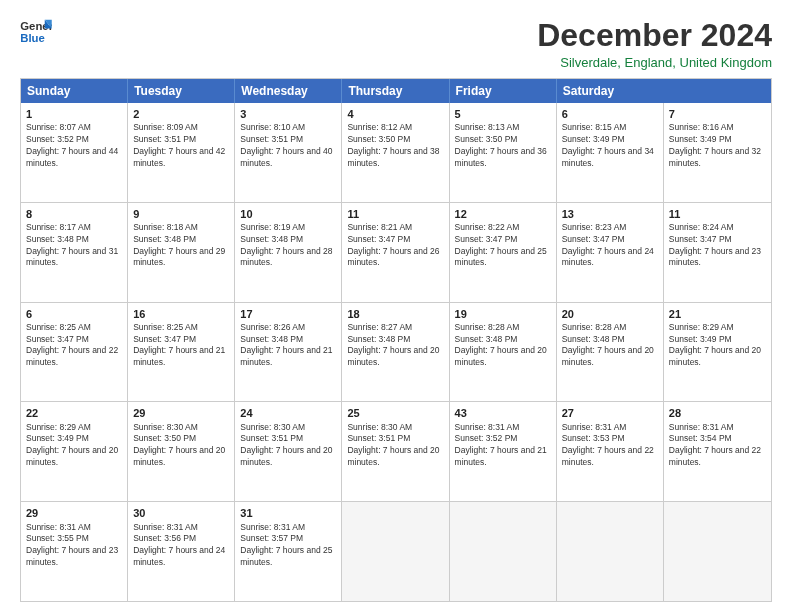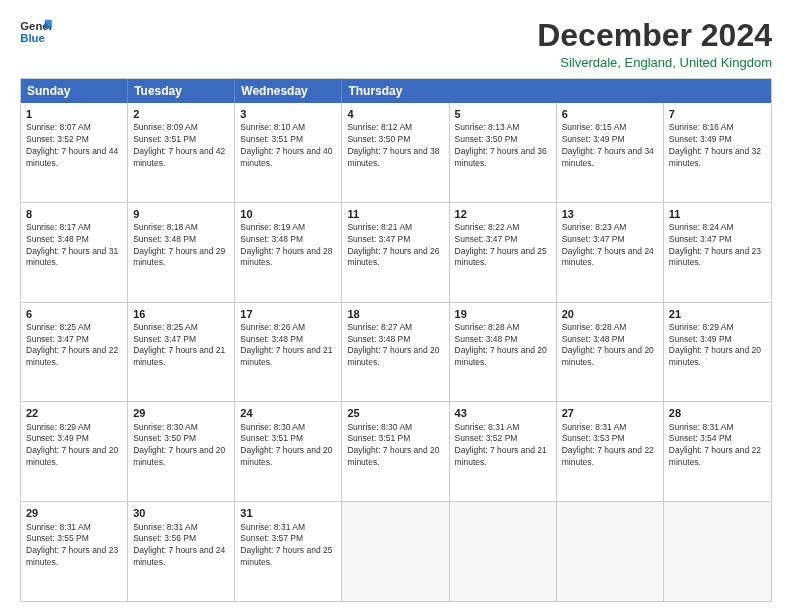--- a/index.html
+++ b/index.html
@@ -122,20 +122,22 @@
       <div class="subtitle">Silverdale, England, United Kingdom</div>
     </div>
   </div>
 
   <div class="calendar">
     <div class="cal-header">
       <div class="cal-header-cell">Sunday</div>
       <div class="cal-header-cell">Tuesday</div>
       <div class="cal-header-cell">Wednesday</div>
       <div class="cal-header-cell">Thursday</div>
+      <div class="cal-header-cell">Friday</div>
+      <div class="cal-header-cell">Saturday</div>
     </div>
     <div class="cal-body" id="cal-body">
     <div class="cal-row">
           <div class="cal-cell">
         <span class="day-num">1</span>
         <span class="cell-text">Sunrise: 8:07 AM<br>Sunset: 3:52 PM<br>Daylight: 7 hours and 44 minutes.</span>
       </div>
           <div class="cal-cell">
         <span class="day-num">2</span>
         <span class="cell-text">Sunrise: 8:09 AM<br>Sunset: 3:51 PM<br>Daylight: 7 hours and 42 minutes.</span>

